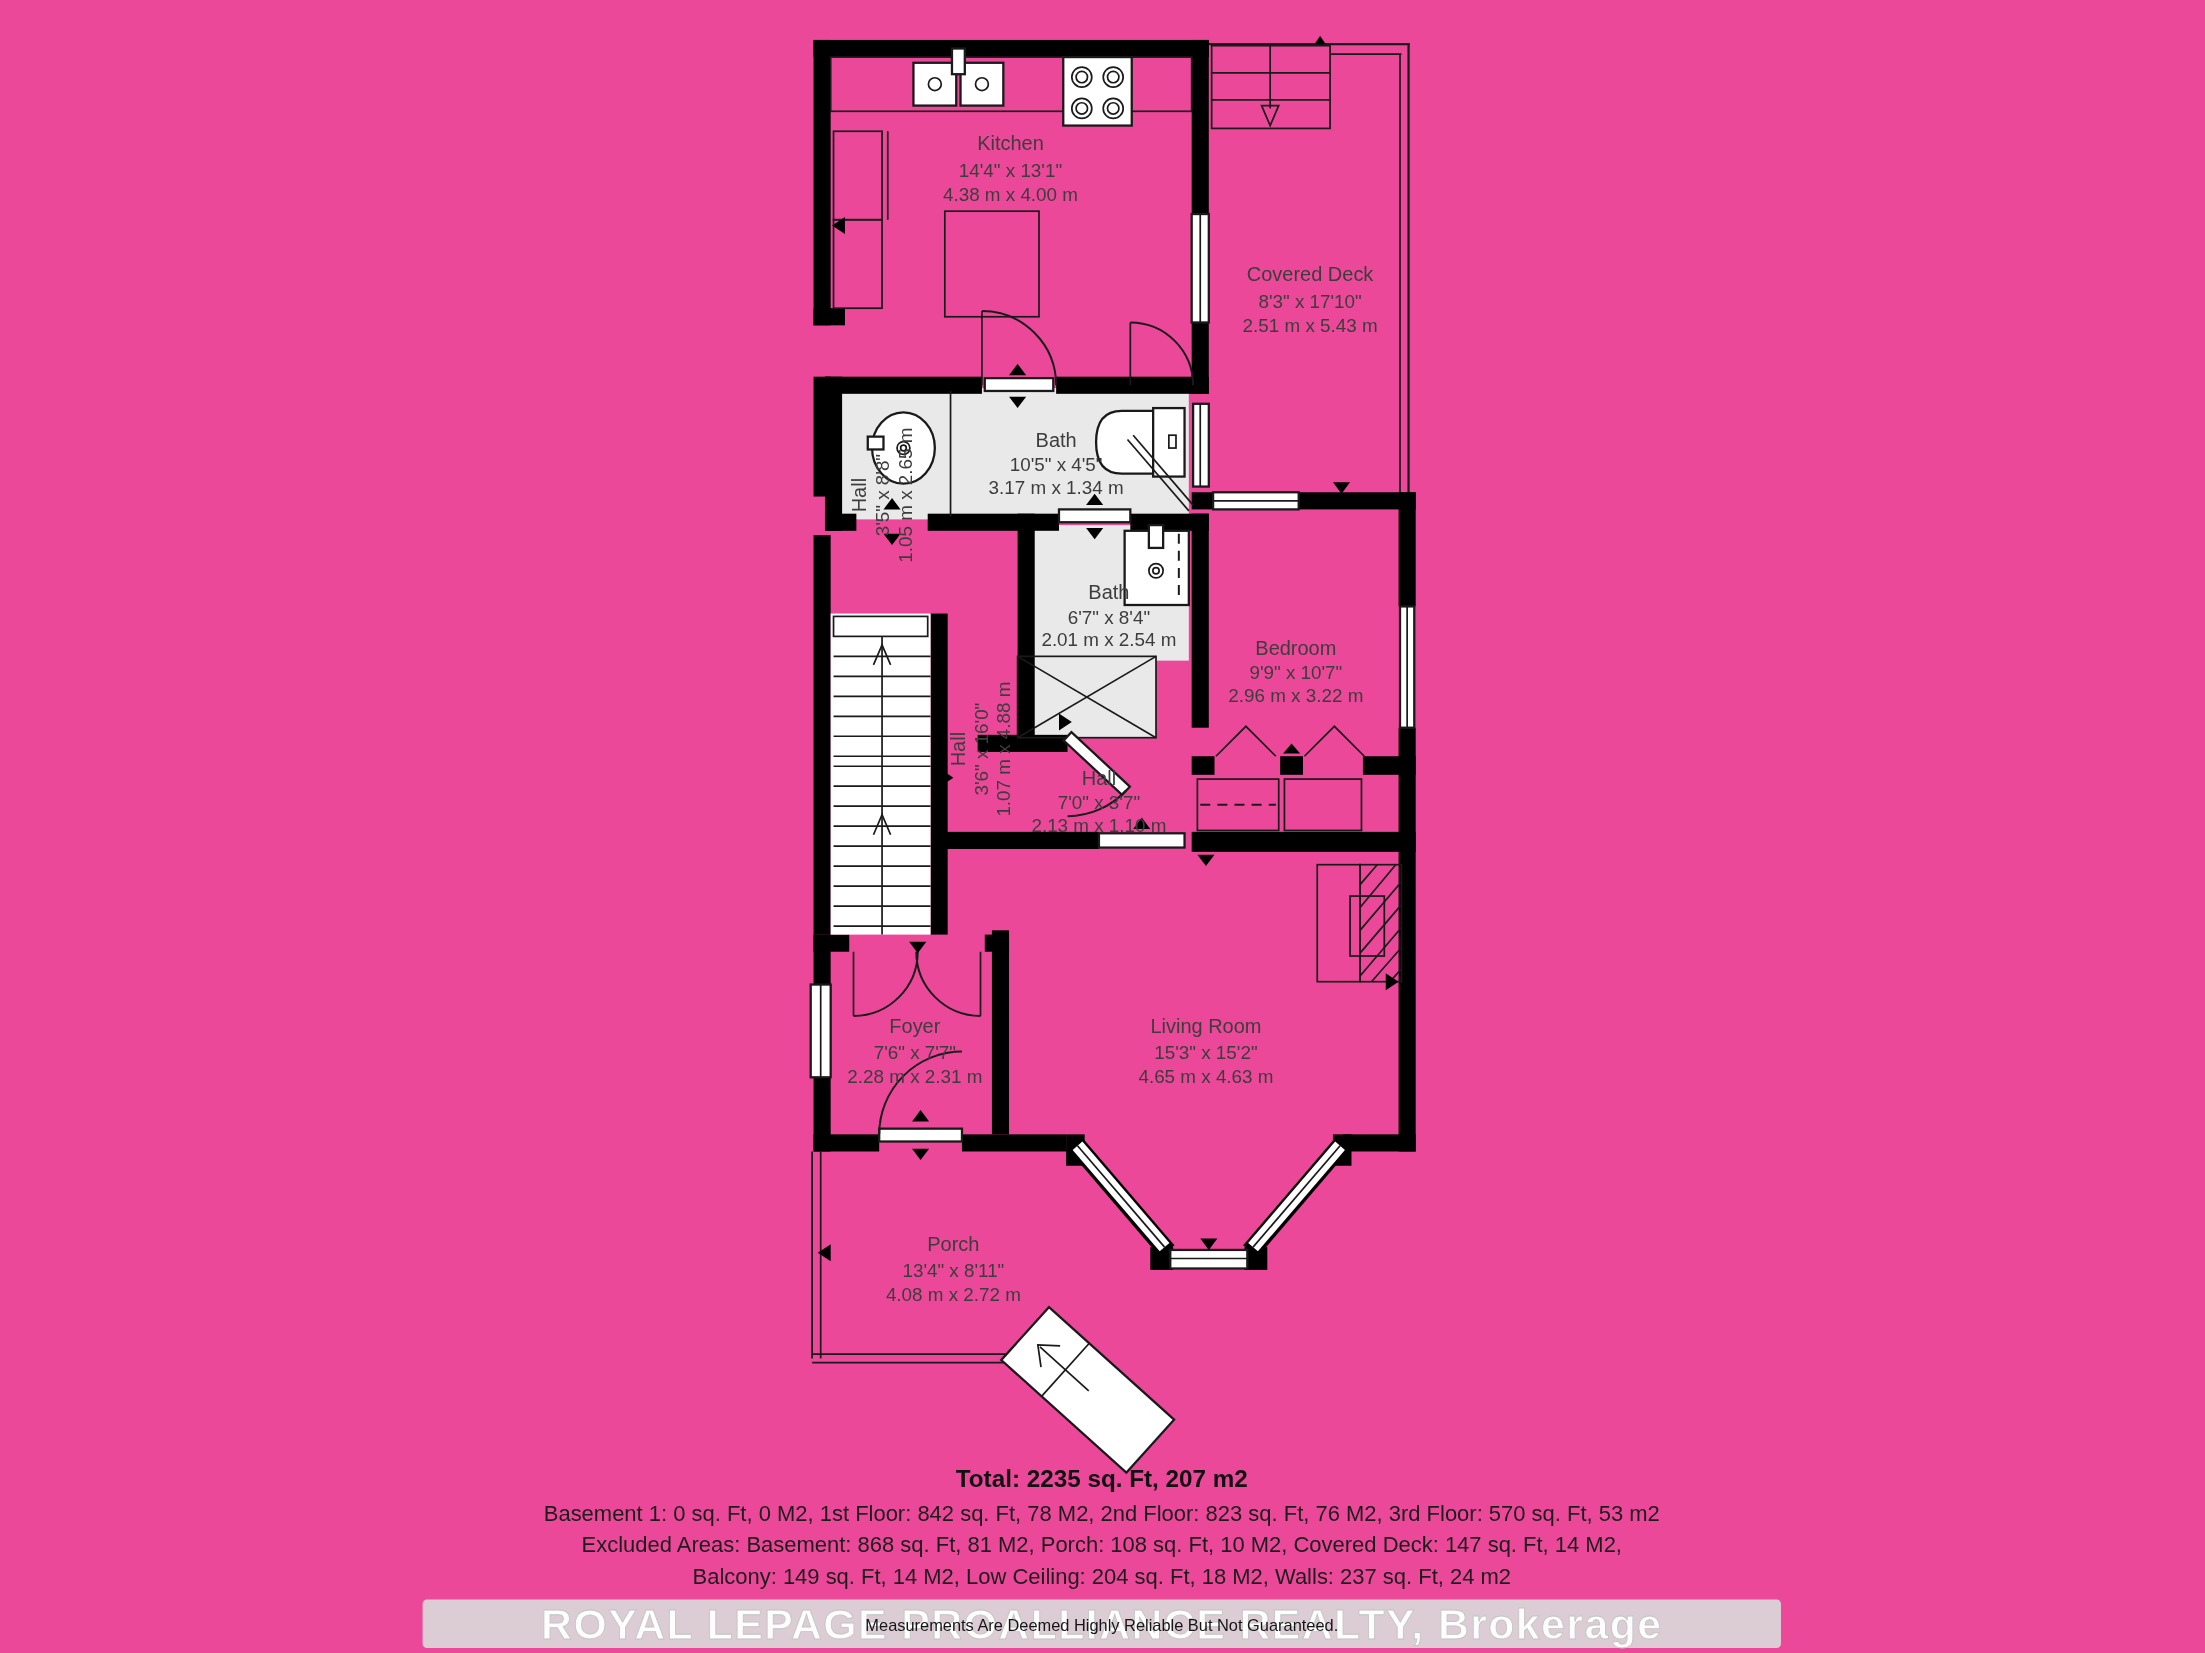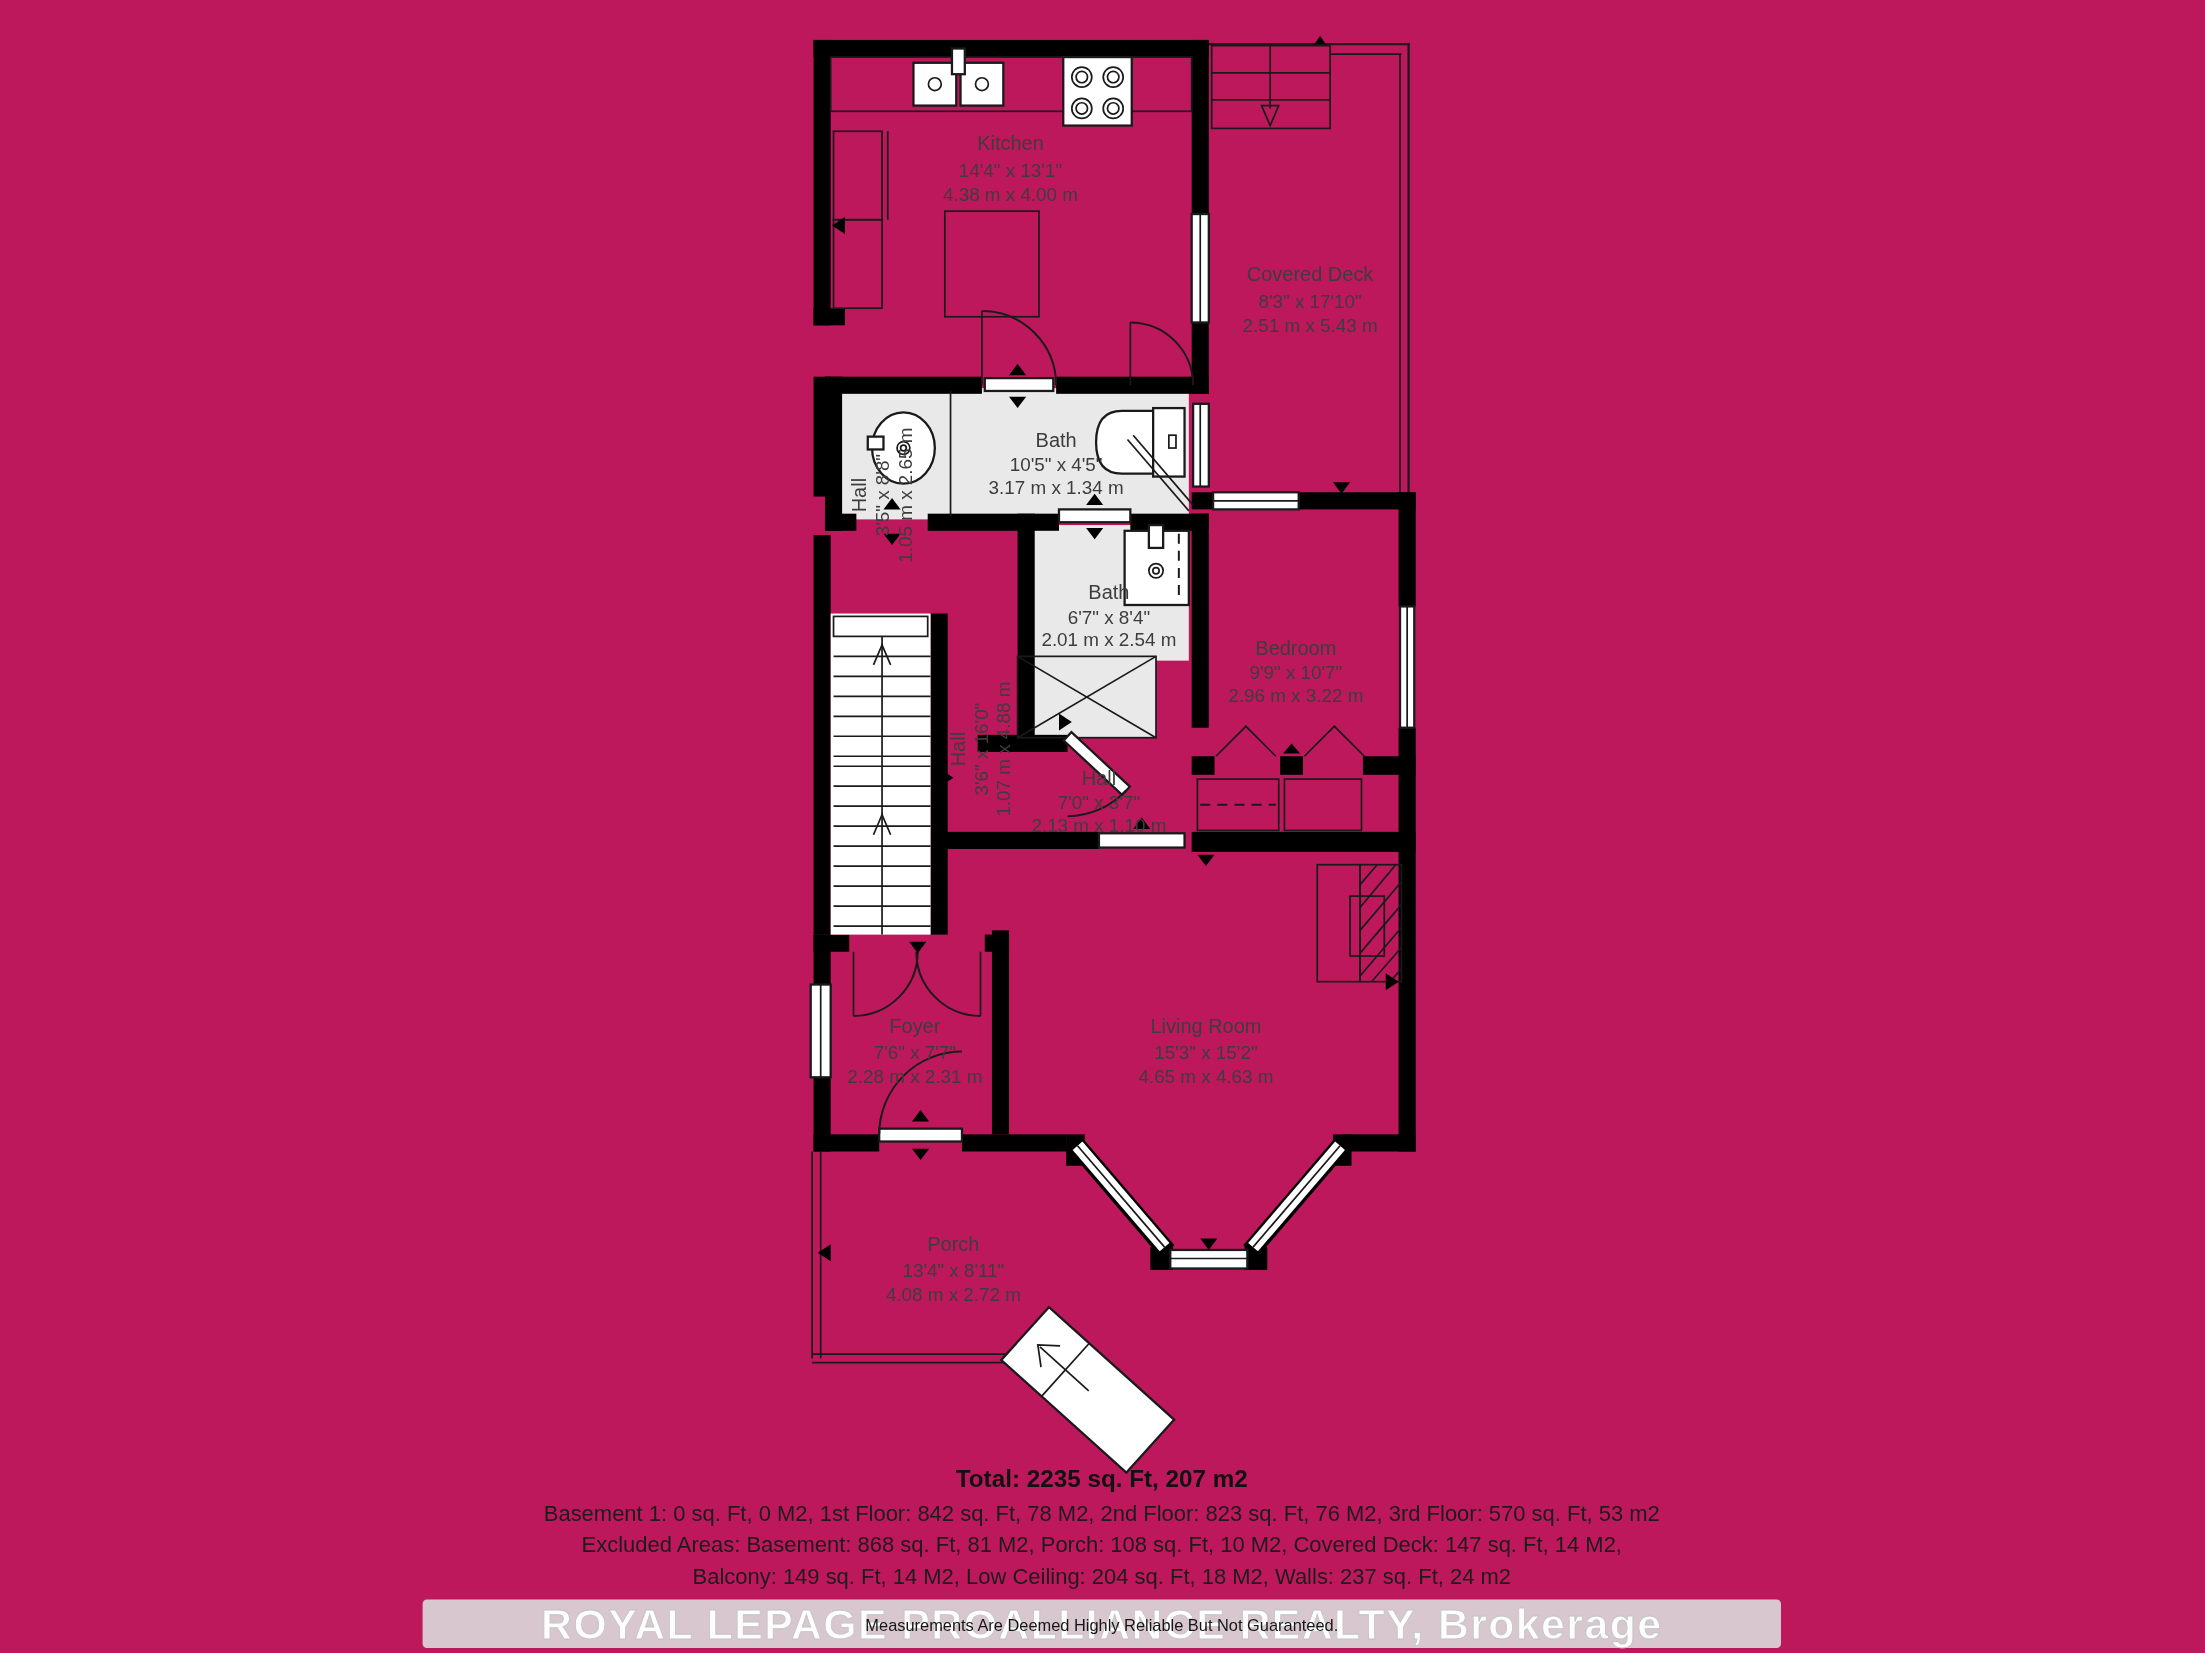--- a/index.html
+++ b/index.html
@@ -1,16 +1,16 @@
 <!DOCTYPE html>
 <html style="font-size:8.8px"><head>
 <meta charset="utf-8">
 <style>
   html,body{margin:0;padding:0;background:#ffffff;}
-  .page{width:100vw;aspect-ratio:4/3;background:#be185d;}
+  .page{width:100vw;aspect-ratio:4/3;background:#ec4899;}
   svg{display:block;width:100%;height:100%;font-family:"Liberation Sans",sans-serif;}
   .wall{fill:#000;}
   .thin{fill:none;stroke:#1a1a1a;stroke-width:1.6;}
   .thin2{fill:none;stroke:#1a1a1a;stroke-width:1.2;}
   .fixture{fill:#fff;stroke:#1a1a1a;stroke-width:1.6;}
   .bathfill{fill:#e9e9e9;}
   .room-name{font-size:14px;fill:#3d3d3d;text-anchor:middle;}
   .room-dim{font-size:13.2px;fill:#3d3d3d;text-anchor:middle;}
   .door-leaf{fill:#fff;stroke:#1a1a1a;stroke-width:1.6;}
   .arc{fill:none;stroke:#1a1a1a;stroke-width:1.4;}

